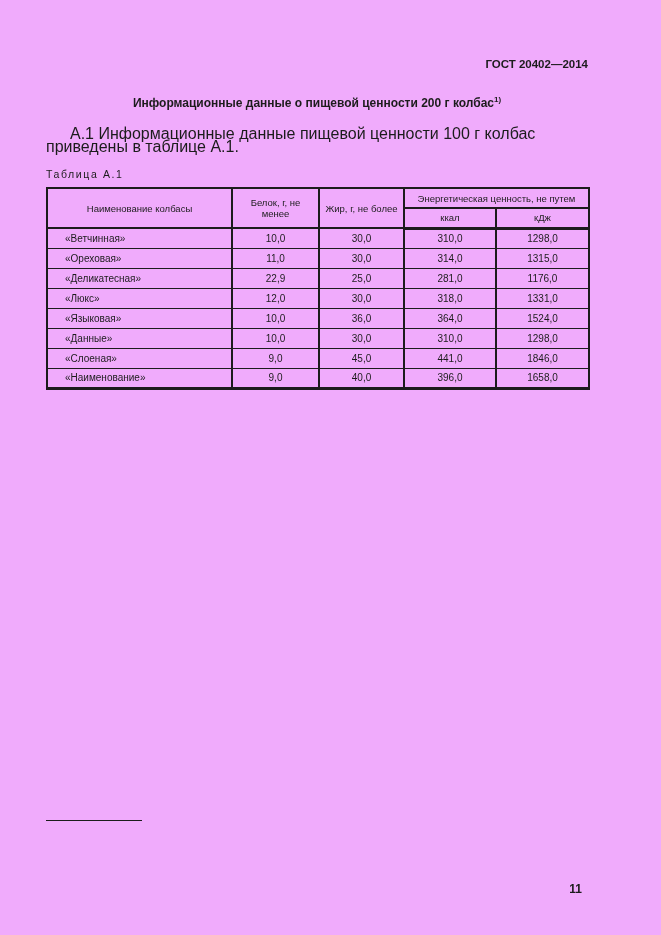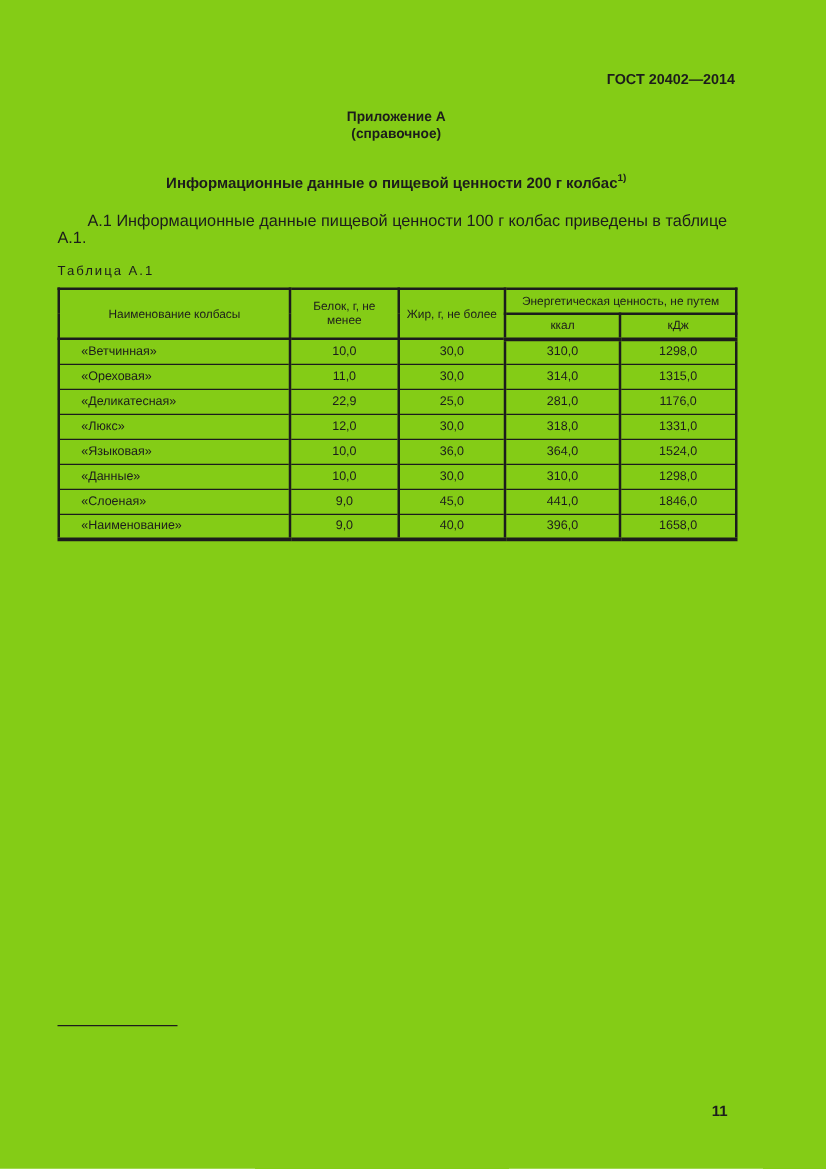--- a/index.html
+++ b/index.html
@@ -6,21 +6,21 @@
   html, body { background: #ffffff; }
   body {
     width: 661px; height: 935px;
     font-family: "Liberation Sans", sans-serif;
     color: #1c1c1c;
     position: relative;
     overflow: hidden;
   }
   .page {
     position: absolute; inset: 0;
-    background: #84cc16;
+    background: #f0abfc;
   }
   .content {
     position: absolute;
     left: 46px; top: 0;
     width: 542px;
   }
   .doc-code {
     margin-top: 58px;
     text-align: right;
     font-weight: bold;
@@ -41,21 +41,21 @@
     font-size: 12px;
     line-height: 14px;
   }
   .main-title sup, .footnote sup {
     font-size: 8px;
     vertical-align: super;
     line-height: 0;
   }
   .intro {
     margin-top: 17px;
-    font-size: 13px;
+    font-size: 16px;
     line-height: 13px;
     text-indent: 24px;
   }
   .table-label {
     margin-top: 15px;
     font-size: 10.5px;
     letter-spacing: 1.6px;
   }
   table.nutrition {
     margin-top: 7px;
@@ -113,24 +113,20 @@
   }
 </style>
 </head>
 <body>
 
 <div class="page">
   <div class="content">
 
     <div class="doc-code">ГОСТ 20402—2014</div>
 
-    <div class="appendix">
-      <div>Приложение А</div>
-      <div>(справочное)</div>
-    </div>
 
     <div class="main-title"><span>Информационные данные о пищевой ценности 200 г колбас</span><sup>1)</sup></div>
 
     <div class="intro">А.1 Информационные данные пищевой ценности 100 г колбас приведены в таблице А.1.</div>
 
     <div class="table-label">Таблица А.1</div>
 
     <table class="nutrition">
       <colgroup>
         <col style="width:185px">

